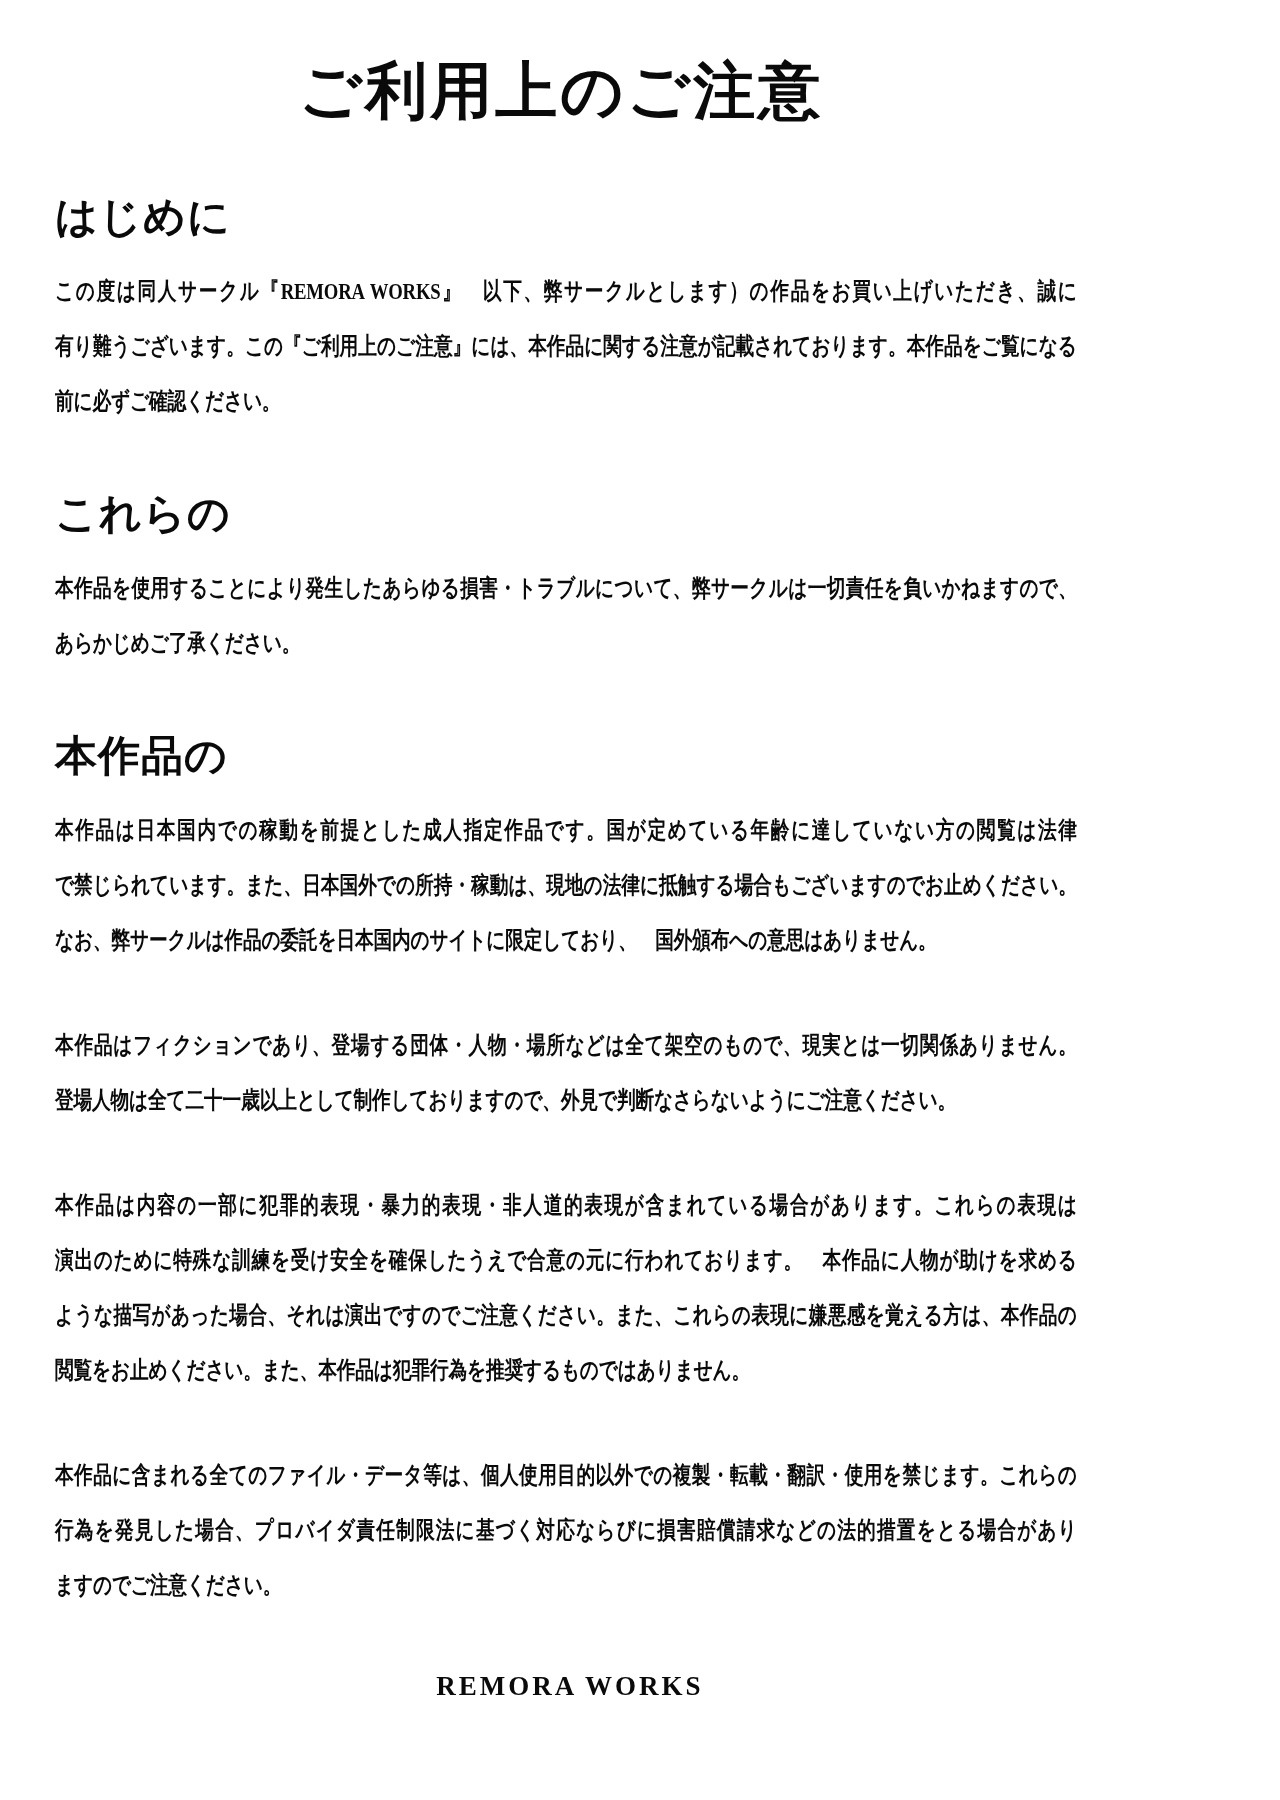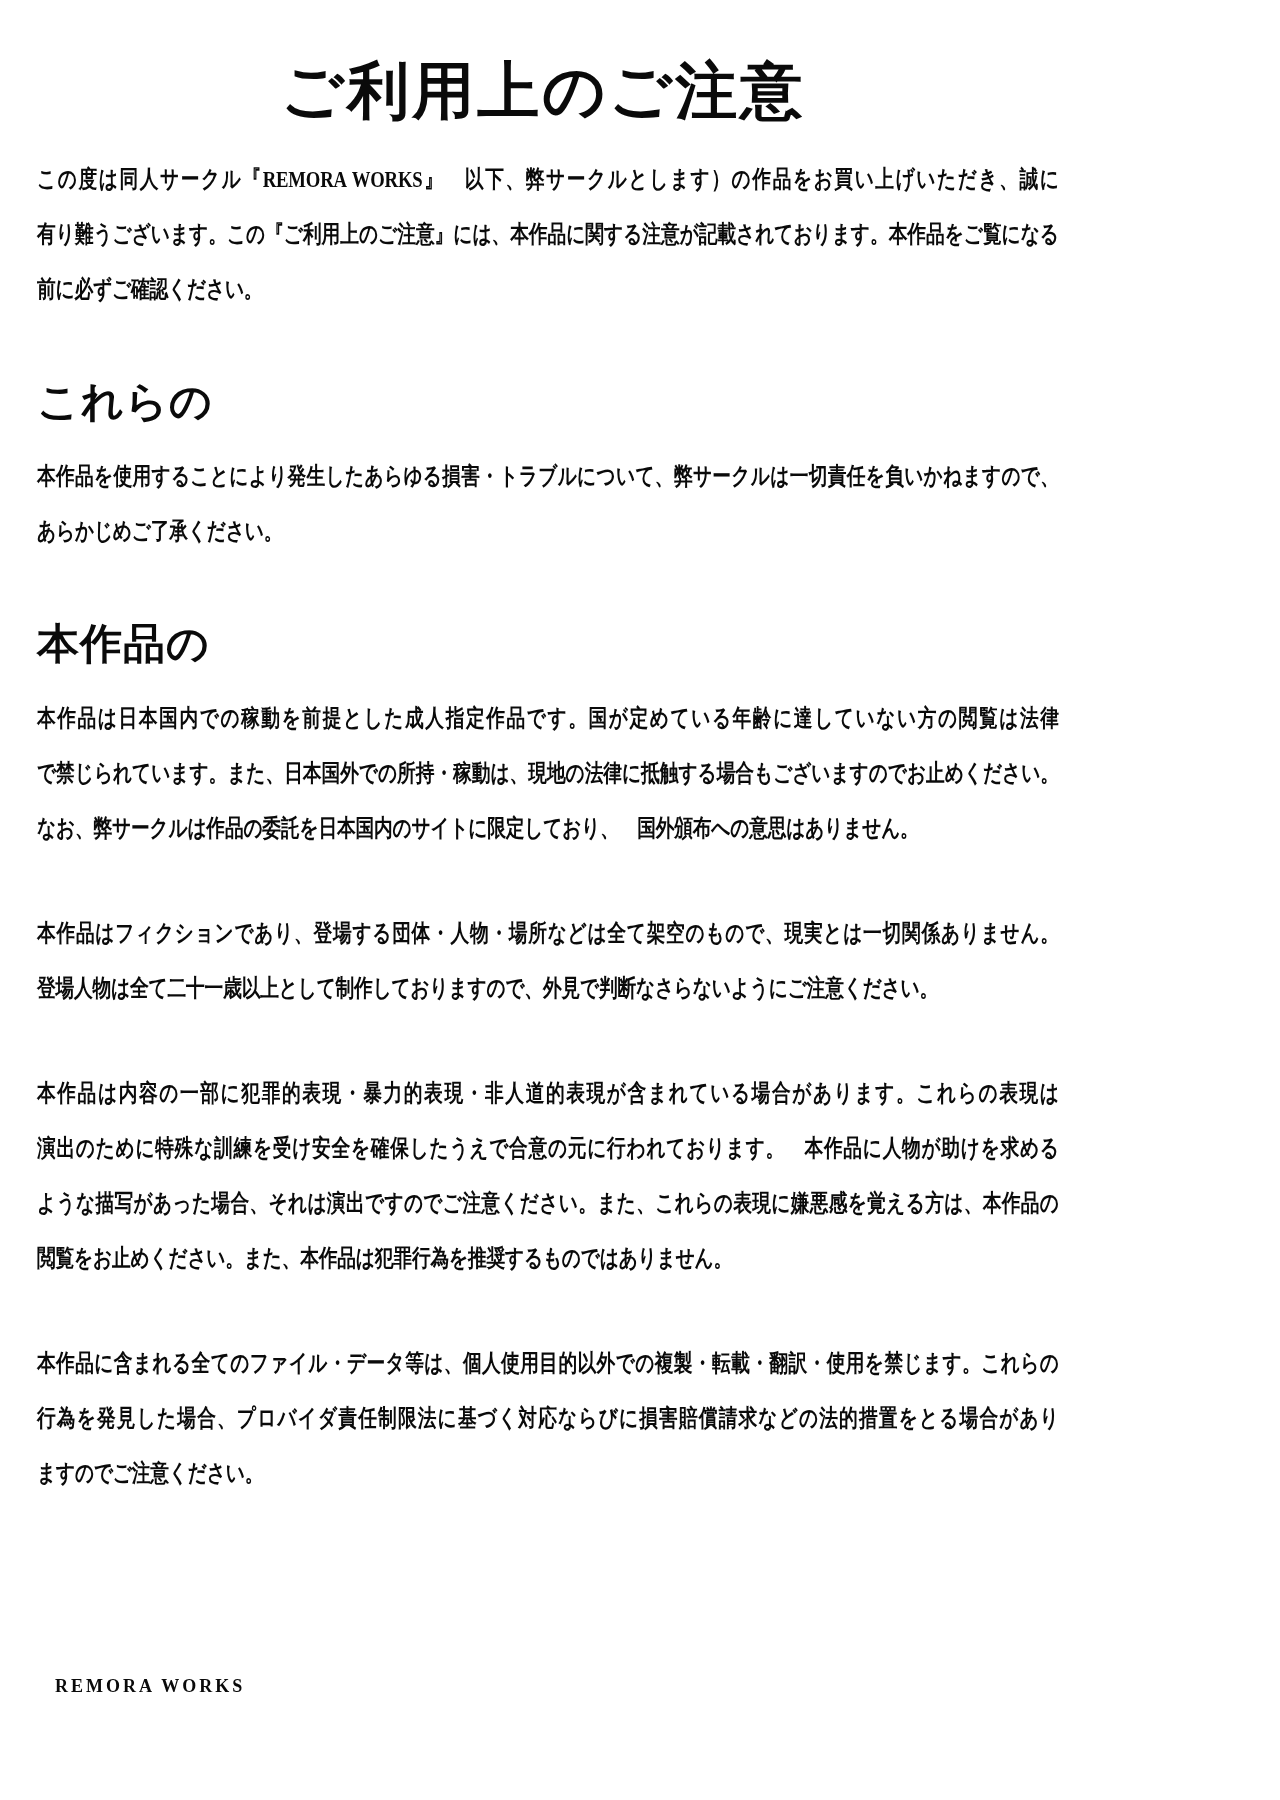--- a/index.html
+++ b/index.html
@@ -12,21 +12,21 @@
     width: 1280px;
     height: 1800px;
     background: #ffffff;
     overflow: hidden;
     color: #0a0a0a;
     font-family: "Liberation Serif", "DejaVu Serif", serif;
     font-weight: bold;
   }
   .content {
     position: absolute;
-    left: 37px;
+    left: 55px;
     top: 0;
     width: 1012px;
   }
   .doc-title {
     margin: 50px 0 0 0;
     font-size: 62px;
     line-height: 82px;
     text-align: center;
     letter-spacing: 3px;
     white-space: nowrap;
@@ -56,34 +56,35 @@
     white-space: nowrap;
   }
   .para-line.last {
     text-align-last: left;
   }
   .brand-footer {
     position: absolute;
     left: 55px;
     top: 1668px;
     width: 1030px;
-    text-align: left;
-    font-size: 18px;
+    text-align: center;
+    font-size: 27px;
     line-height: 36px;
     letter-spacing: 3px;
   }
 </style>
 </head>
 <body>
 
 <div class="page">
   <div class="content">
     <h1 class="doc-title">ご利用上のご注意</h1>
     <div>
         <section class="section">
+          <h2 class="section-heading">はじめに</h2>
           <div class="paragraph">
             <div class="para-line">この度は同人サークル『REMORA WORKS』　以下、弊サークルとします）の作品をお買い上げいただき、誠に</div>
             <div class="para-line">有り難うございます。この『ご利用上のご注意』には、本作品に関する注意が記載されております。本作品をご覧になる</div>
             <div class="para-line last">前に必ずご確認ください。</div>
           </div>
         </section>
         <section class="section">
           <h2 class="section-heading">これらの</h2>
           <div class="paragraph">
             <div class="para-line">本作品を使用することにより発生したあらゆる損害・トラブルについて、弊サークルは一切責任を負いかねますので、</div>

